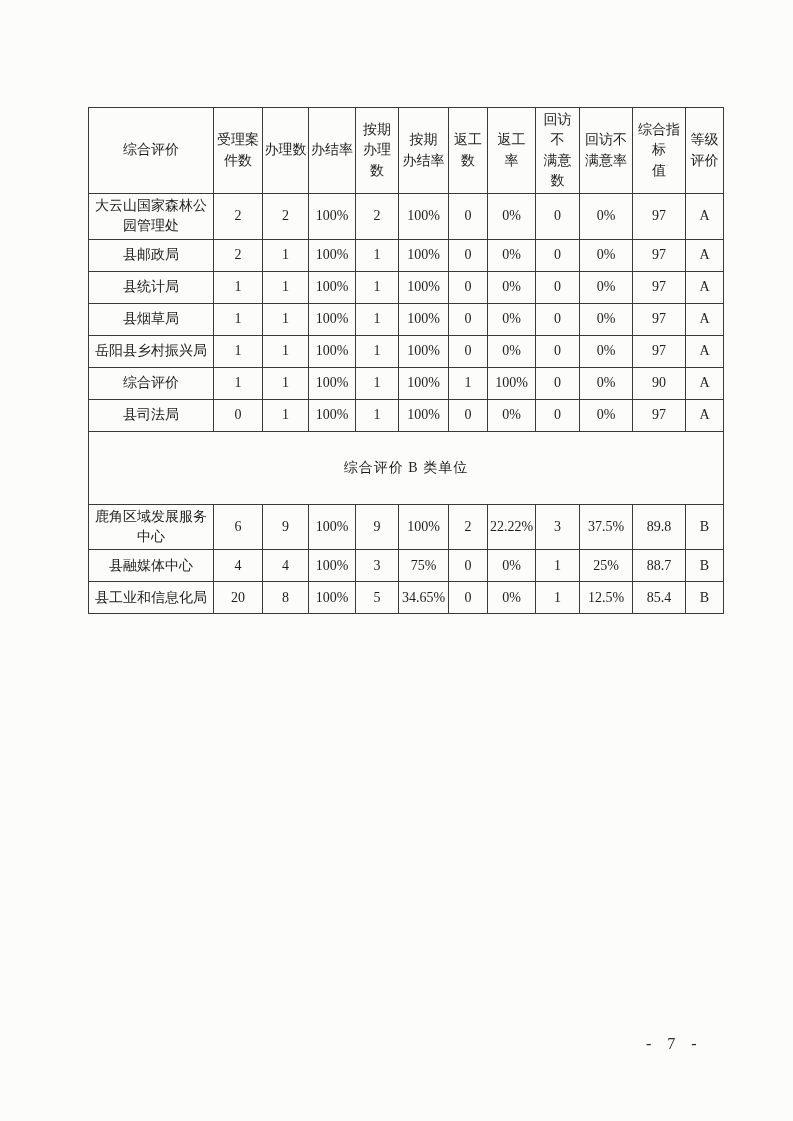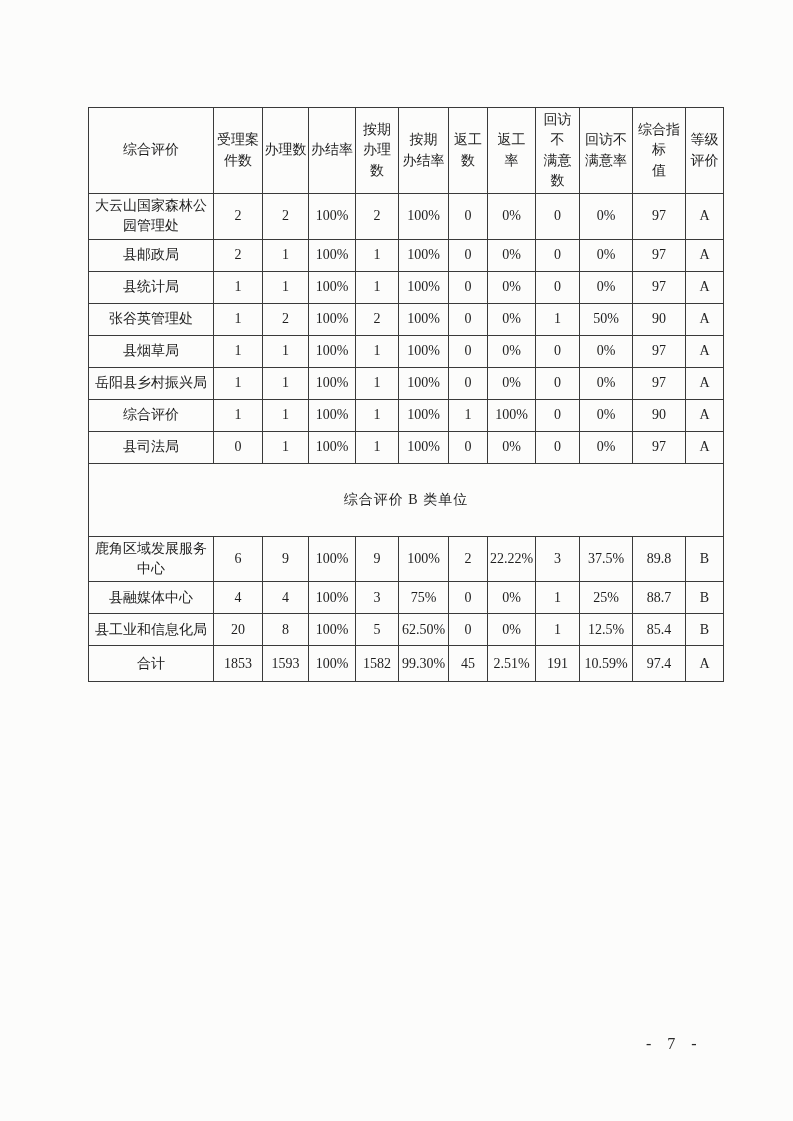--- a/index.html
+++ b/index.html
@@ -147,34 +147,20 @@
           <td>1</td>
           <td>100%</td>
           <td>0</td>
           <td>0%</td>
           <td>0</td>
           <td>0%</td>
           <td>97</td>
           <td>A</td>
         </tr>
         <tr>
-          <td>张谷英管理处</td>
-          <td>1</td>
-          <td>2</td>
-          <td>100%</td>
-          <td>2</td>
-          <td>100%</td>
-          <td>0</td>
-          <td>0%</td>
-          <td>1</td>
-          <td>50%</td>
-          <td>90</td>
-          <td>A</td>
-        </tr>
-        <tr>
           <td>县烟草局</td>
           <td>1</td>
           <td>1</td>
           <td>100%</td>
           <td>1</td>
           <td>100%</td>
           <td>0</td>
           <td>0%</td>
           <td>0</td>
           <td>0%</td>
@@ -253,40 +239,26 @@
           <td>25%</td>
           <td>88.7</td>
           <td>B</td>
         </tr>
         <tr>
           <td>县工业和信息化局</td>
           <td>20</td>
           <td>8</td>
           <td>100%</td>
           <td>5</td>
-          <td>62.50%</td>
+          <td>34.65%</td>
           <td>0</td>
           <td>0%</td>
           <td>1</td>
           <td>12.5%</td>
           <td>85.4</td>
           <td>B</td>
         </tr>
-        <tr class="total-row">
-          <td>合计</td>
-          <td>1853</td>
-          <td>1593</td>
-          <td>100%</td>
-          <td>1582</td>
-          <td>99.30%</td>
-          <td>45</td>
-          <td>2.51%</td>
-          <td>191</td>
-          <td>10.59%</td>
-          <td>97.4</td>
-          <td>A</td>
-        </tr>
       </tbody>
   </table>
 
   <div class="page-number">- 7 -</div>
 
 </div>
 
 </body></html>

